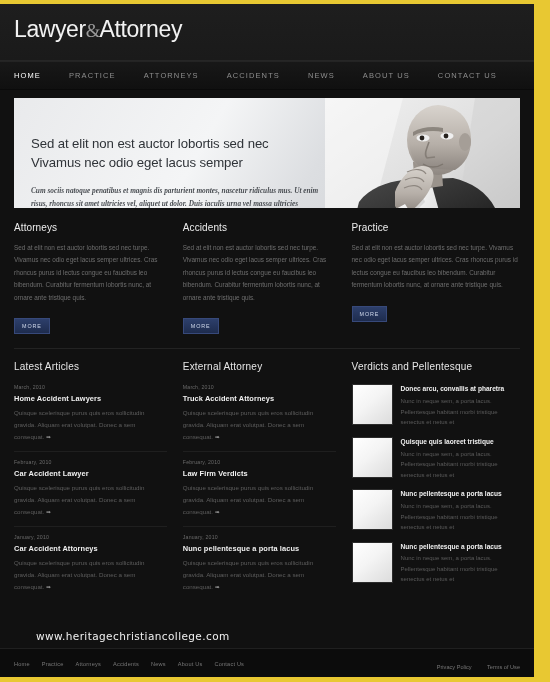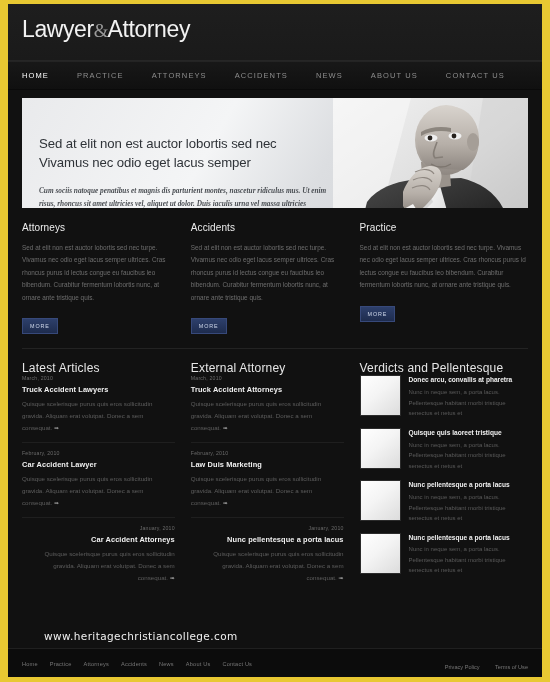--- a/index.html
+++ b/index.html
@@ -9,21 +9,21 @@
     height: 682px;
     overflow: hidden;
     background: #e2c233;
     font-family: "Liberation Sans", sans-serif;
   }
 
   .page-frame {
     width: 550px;
     height: 682px;
     background: #e8c832;
-    padding: 4px 8px 5px 8px;
+    padding: 4px 8px 5px 0;
     position: relative;
   }
 
   .site {
     width: 534px;
     height: 673px;
     background: #111111;
     position: relative;
     overflow: hidden;
   }
@@ -152,28 +152,29 @@
   }
 
   
   .lower {
     display: flex;
     padding: 12px 14px 0 14px;
   }
   .lcol { width: 172px; padding-right: 16px; }
   .lcol:last-child { padding-right: 0; }
   .lcol-h {
-    font-size: 12px;
+    font-size: 10px;
     color: #e6e6e6;
     font-weight: 400;
+    margin-bottom: 12px;
     letter-spacing: 0.2px;
   }
 
   .article { padding-bottom: 8px; margin-bottom: 7px; border-bottom: 1px solid #1f1f1f; }
-  .article:last-child { border-bottom: none; text-align: right; }
+  .article:last-child { border-bottom: none; }
   .art-date {
     font-size: 5.2px;
     color: #6a6a6a;
     margin-bottom: 4px;
     letter-spacing: 0.2px;
   }
   .art-title {
     font-size: 7.4px;
     color: #f0f0f0;
     font-weight: bold;
@@ -370,21 +371,21 @@
   </div>
 
   <div class="divider"></div>
 
   <div class="lower">
 
     <div class="lcol">
       <div class="lcol-h">Latest Articles</div>
       <div class="article">
         <div class="art-date">March, 2010</div>
-        <a class="art-title" href="#">Truck Accident Lawyers</a>
+        <a class="art-title" href="#">Home Accident Lawyers</a>
         <div class="art-ex"><span>Quisque scelerisque purus quis eros sollicitudin gravida. Aliquam erat volutpat. Donec a sem consequat.</span> <span class="more-arrow">➠</span></div>
       </div>
       <div class="article">
         <div class="art-date">February, 2010</div>
         <a class="art-title" href="#">Car Accident Lawyer</a>
         <div class="art-ex"><span>Quisque scelerisque purus quis eros sollicitudin gravida. Aliquam erat volutpat. Donec a sem consequat.</span> <span class="more-arrow">➠</span></div>
       </div>
       <div class="article">
         <div class="art-date">January, 2010</div>
         <a class="art-title" href="#">Car Accident Attorneys</a>
@@ -394,21 +395,21 @@
 
     <div class="lcol">
       <div class="lcol-h">External Attorney</div>
       <div class="article">
         <div class="art-date">March, 2010</div>
         <a class="art-title" href="#">Truck Accident Attorneys</a>
         <div class="art-ex"><span>Quisque scelerisque purus quis eros sollicitudin gravida. Aliquam erat volutpat. Donec a sem consequat.</span> <span class="more-arrow">➠</span></div>
       </div>
       <div class="article">
         <div class="art-date">February, 2010</div>
-        <a class="art-title" href="#">Law Duis Marketing</a>
+        <a class="art-title" href="#">Law Firm Verdicts</a>
         <div class="art-ex"><span>Quisque scelerisque purus quis eros sollicitudin gravida. Aliquam erat volutpat. Donec a sem consequat.</span> <span class="more-arrow">➠</span></div>
       </div>
       <div class="article">
         <div class="art-date">January, 2010</div>
         <a class="art-title" href="#">Nunc pellentesque a porta lacus</a>
         <div class="art-ex"><span>Quisque scelerisque purus quis eros sollicitudin gravida. Aliquam erat volutpat. Donec a sem consequat.</span> <span class="more-arrow">➠</span></div>
       </div>
     </div>
 
     <div class="lcol">

